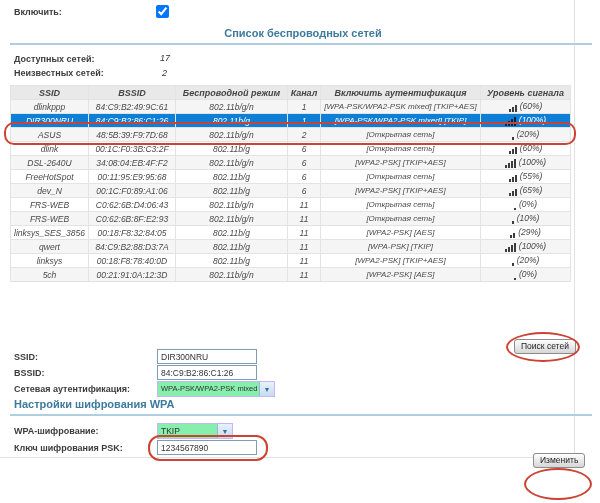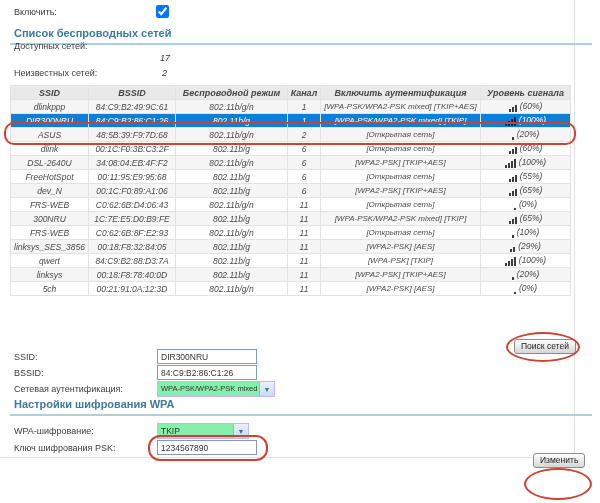--- a/index.html
+++ b/index.html
@@ -2,21 +2,21 @@
 <html><head>
 <meta charset="utf-8">
 <style>
   html,body{margin:0;padding:0;}
   body{
     width:600px;height:503px;position:relative;background:#fff;
     font-family:"Liberation Sans",sans-serif;font-size:9px;color:#404040;
     overflow:hidden;
   }
   .abs{position:absolute;}
-  .lbl{color:#3c3c3c;}
+  .lbl{color:#3c3c3c;font-weight:bold;}
   
   .section-h{
     position:absolute;left:10px;width:578px;
     font-size:11px;font-weight:bold;color:#3d7a9c;
     border-bottom:2px solid #aecfdf;padding:0 0 4px 4px;
   }
   
   .stat-val{font-style:italic;color:#333;}
   
   .panel-right{position:absolute;left:574px;top:0;width:1px;height:457px;background:#e2e2e2;}
@@ -70,23 +70,23 @@
 </style>
 </head>
 <body>
 
 <div class="panel-right"></div>
 <div class="panel-bottom"></div>
 
 <span class="abs lbl" style="left:14px;top:7px;">Включить:</span>
 <input type="checkbox" class="cb abs" style="left: 156px; top: 5px;" checked="">
 
-<div class="section-h" style="top:27px;">Список беспроводных сетей</div>
-
-<span class="abs lbl" style="left:14px;top:41px;">Доступных сетей:</span>
+<div class="section-h" style="top:27px;text-align:center;">Список беспроводных сетей</div>
+
+<span class="abs lbl" style="left:14px;top:54px;">Доступных сетей:</span>
 <span class="abs stat-val" style="left:160px;top:53px;">17</span>
 <span class="abs lbl" style="left:14px;top:68px;">Неизвестных сетей:</span>
 <span class="abs stat-val" style="left:162px;top:68px;">2</span>
 
 <table class="nets">
   <colgroup>
     <col class="c-ssid">
       <col class="c-bssid">
       <col class="c-mode">
     <col class="c-chan">
@@ -192,32 +192,20 @@
         <td>FRS-WEB</td>
         <td>C0:62:6B:D4:06:43</td>
         <td>802.11b/g/n</td>
         <td>11</td>
         <td class="auth">[Открытая сеть]</td>
         <td><span class="sig">
             <i class="dot"></i>
           </span><span>(0%)</span></td>
       </tr>
       <tr>
-        <td>300NRU</td>
-        <td>1C:7E:E5:D0:B9:FE</td>
-        <td>802.11b/g</td>
-        <td>11</td>
-        <td class="auth">[WPA-PSK/WPA2-PSK mixed] [TKIP]</td>
-        <td><span class="sig">
-            <i style="height: 3px;"></i>
-            <i style="height: 5px;"></i>
-            <i style="height: 7px;"></i>
-          </span><span>(65%)</span></td>
-      </tr>
-      <tr>
         <td>FRS-WEB</td>
         <td>C0:62:6B:8F:E2:93</td>
         <td>802.11b/g/n</td>
         <td>11</td>
         <td class="auth">[Открытая сеть]</td>
         <td><span class="sig">
             <i style="height: 3px;"></i>
           </span><span>(10%)</span></td>
       </tr>
       <tr>
@@ -277,21 +265,21 @@
 
 <span class="abs lbl" style="left:14px;top:384px;">Сетевая аутентификация:</span>
 <div class="sel" style="left:157px;top:381px;width:118px;">
   <span class="txt">WPA-PSK/WPA2-PSK mixed</span>
   <span class="arrow">▼</span>
 </div>
 
 <div class="section-h" style="top:398px;">Настройки шифрования WPA</div>
 
 <span class="abs lbl" style="left:14px;top:426px;">WPA-шифрование:</span>
-<div class="sel" style="left:157px;top:423px;width:92px;">
+<div class="sel" style="left:157px;top:423px;width:76px;">
   <span class="txt" style="font-size:8.5px;">TKIP</span>
   <span class="arrow">▼</span>
 </div>
 
 <span class="abs lbl" style="left:14px;top:443px;">Ключ шифрования PSK:</span>
 <input class="tinput" style="left: 157px; top: 440px; width: 100px;" value="1234567890">
 
 <button class="btn" style="left:533px;top:453px;">Изменить</button>
 
 <div class="ann" style="left:4px;top:122px;width:568px;height:19px;border-radius:10px;"></div>

